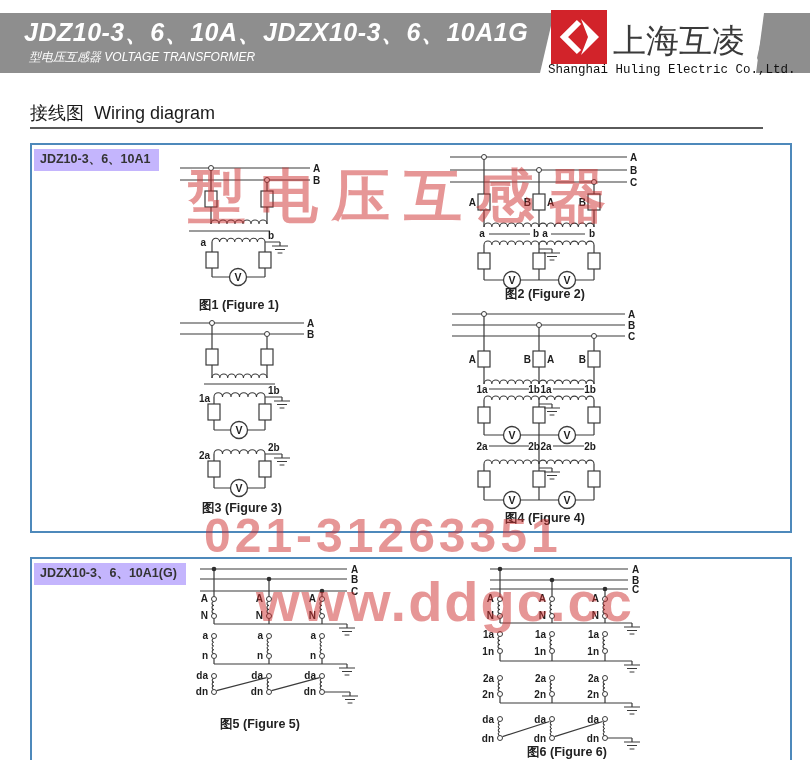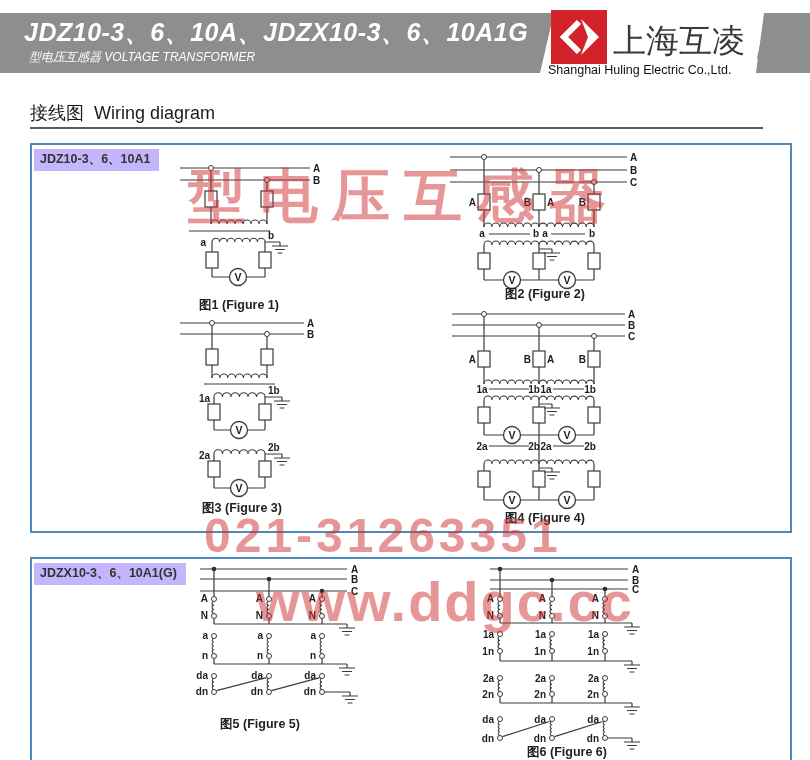--- a/index.html
+++ b/index.html
@@ -9,21 +9,21 @@
   .hbar{position:absolute;left:0;top:13px;width:810px;height:60px;background:#8e8e8e;}
   .htitle{position:absolute;left:24px;top:16px;font-size:25px;font-weight:bold;font-style:italic;
           color:#fff;letter-spacing:.5px;white-space:pre;}
   .hsub{position:absolute;left:29px;top:49px;font-size:12px;font-style:italic;color:#fff;white-space:pre;}
   .notch{position:absolute;left:540px;top:13px;width:224px;height:60px;background:#fff;
          clip-path:polygon(14px 0,100% 0,calc(100% - 8px) 100%,0 100%);}
   .corner{position:absolute;left:757px;top:18px;width:53px;height:50px;background:#8e8e8e;
           clip-path:polygon(9px 0,100% 0,100% 100%,12px 100%,3px 93%,0 80%);}
   .logo{position:absolute;left:551px;top:10px;width:56px;height:54px;background:#d2232a;}
   .brand{position:absolute;left:613px;top:7px;font-size:33px;color:#3a3a3a;letter-spacing:0;margin-top:12px;}
-  .company{position:absolute;left:548px;top:63px;font-size:12.5px;color:#111;}
+  .company{position:absolute;left:548px;top:63px;font-size:12.5px;color:#111;font-family:Liberation Mono, monospace;}
   
   .heading{position:absolute;left:30px;top:101px;font-size:18px;color:#1a1a1a;white-space:pre;}
   .hrule{position:absolute;left:30px;top:127px;width:733px;height:2px;background:#5a5a5a;}
   
   .panel{position:absolute;left:30px;width:762px;border:2px solid #4e89bb;background:#fff;box-sizing:border-box;}
   .p1{top:143px;height:390px;}
   .p2{top:557px;height:262px;}
   .chip{position:absolute;left:2px;top:4px;background:#c4b5fd;color:#333;font-size:12.5px;
         font-weight:bold;padding:2px 9px 3px 6px;white-space:pre;}
   .dsvg{position:absolute;left:0;top:0;}

